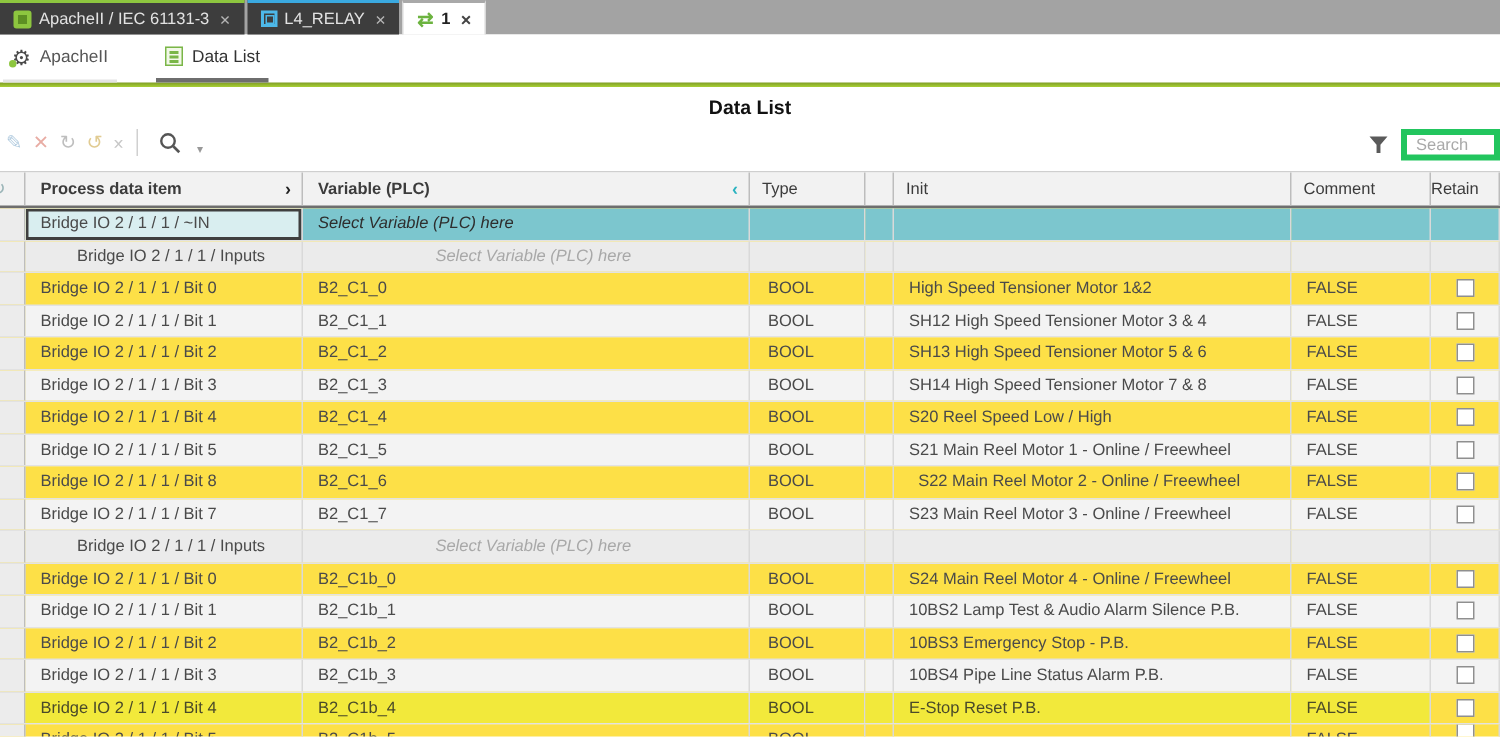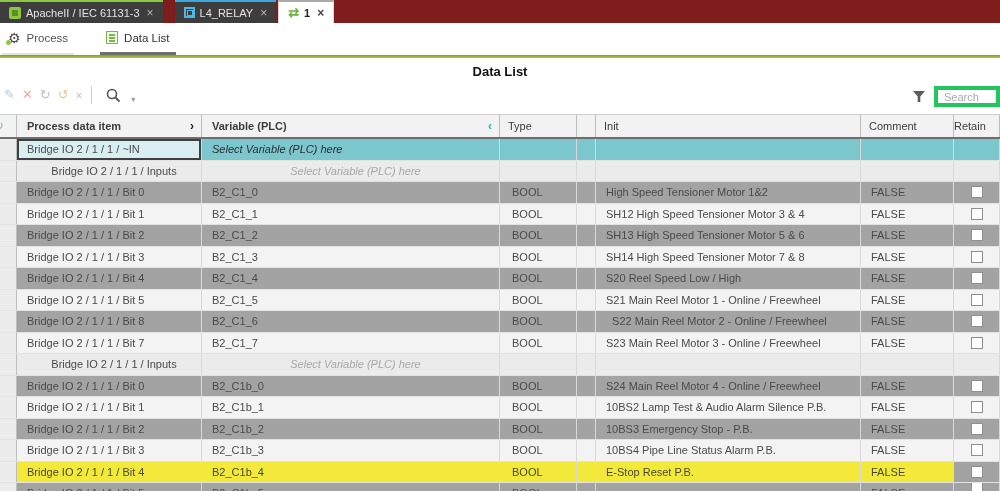--- a/index.html
+++ b/index.html
@@ -1,26 +1,26 @@
 <!DOCTYPE html>
 <html><head>
 <meta charset="utf-8">
 <style>
   * { box-sizing: border-box; margin: 0; padding: 0; }
   html,body { width:1000px; height:491px; overflow:hidden; background:#fff;
               font-family:"Liberation Sans", sans-serif; }
   #app { position:relative; width:1000px; height:491px; background:#fff; }
 
   
-  .tabbar { display:flex; height:23px; background:#7f1d1d; align-items:stretch; }
+  .tabbar { display:flex; height:23px; background:#a3a3a3; align-items:stretch; }
   .wtab { display:flex; align-items:center; gap:5px; padding:0 9px; font-size:11px;
           border-top:2px solid transparent; cursor:default; }
   .wtab.dark { background:#3d3d3d; color:#e3e3e3; }
   .wtab.t1 { border-top-color:#8dc63f; }
-  .wtab.t2 { border-top-color:#3aa9e0; margin-left:12px; }
+  .wtab.t2 { border-top-color:#3aa9e0; margin-left:2px; }
   .wtab.active { background:#fff; color:#222; border-top:2px solid #a9a9a9;
                  border-left:1px solid #d8d8d8; border-right:1px solid #d8d8d8;
                  margin-left:2px; font-weight:bold; }
   .wtab .close { font-size:12px; color:#b5b5b5; padding-left:2px; }
   .wtab.active .close { color:#444; }
   .chip-ic { width:12px; height:12px; background:#8dc63f; border-radius:2px; position:relative; flex:0 0 auto; }
   .chip-ic::before { content:""; position:absolute; left:3px; top:3px; right:3px; bottom:3px; background:#5d8f23; }
   .mod-ic { width:11px; height:11px; border:2px solid #4db8e8; position:relative; flex:0 0 auto; }
   .mod-ic::before { content:""; position:absolute; left:1px; top:1px; width:4px; height:4px; border:1px solid #4db8e8; }
   .swap-ic { color:#6cb33f; font-weight:bold; font-size:13px; line-height:13px; }
@@ -61,21 +61,21 @@
   .grid-row { display:grid; grid-template-columns:17px 185px 298px 77px 19px 265px 93px 46px; }
   .thead { height:24px; background:#f2f2f2; border-bottom:2px solid #6e6e6e; }
   .thead .hc { display:flex; align-items:center; font-size:11px; color:#3c3c3c;
                padding:0 8px; border-right:1px solid #bdbdbd; position:relative; }
   .thead .hc.bold { font-weight:bold; padding-left:10px; }
   .harrow { position:absolute; right:7px; font-weight:bold; font-size:12px; color:#222; }
   .harrow.teal { color:#2bb3c0; }
   .corner { overflow:hidden; padding:0 !important; }
   .corner-glyph { font-size:13px; color:#9bb5b8; margin-left:-7px; line-height:22px; }
 
-  .row { height:21.5px; border-bottom:1px solid #e2e2e2; background:#a3a3a3; }
+  .row { height:21.5px; border-bottom:1px solid #e2e2e2; background:#fde047; }
   .cell { font-size:11px; color:#4a4a4a; line-height:20.5px; padding:0 0 0 10px;
           border-right:1px solid #d9d9d9; overflow:hidden; white-space:pre; }
   .cell.rowhead { background:#ececec; border-right:1px solid #bdbdbd; padding:0; }
   .cell.type { padding-left:12px; }
   .cell.retain { display:flex; align-items:center; justify-content:center; padding:0; }
   .cb { width:12px; height:12px; border:1px solid #8f8f8f; background:#fff; display:block; }
 
   .row.shaded .cell:not(.rowhead) { background:#f3f3f3; }
   .row.v-group .cell:not(.rowhead) { background:#ebebeb;text-align:center; }
   .row.v-group .cell.variable { color:#a8a8a8; font-style:italic; }
@@ -104,21 +104,21 @@
     <div class="wtab active">
       <span class="swap-ic">⇄</span>
       <span>1</span>
       <span class="close">×</span>
     </div>
   </div>
 
   <div class="subtabs">
     <div class="subtab">
       <span class="gear-ic">⚙</span>
-      <span>Process</span>
+      <span>ApacheII</span>
     </div>
     <div class="subtab active">
       <span class="list-ic"></span>
       <span>Data List</span>
     </div>
   </div>
 
   <div class="green-rule"></div>
 
   <div class="page-title">Data List</div>

